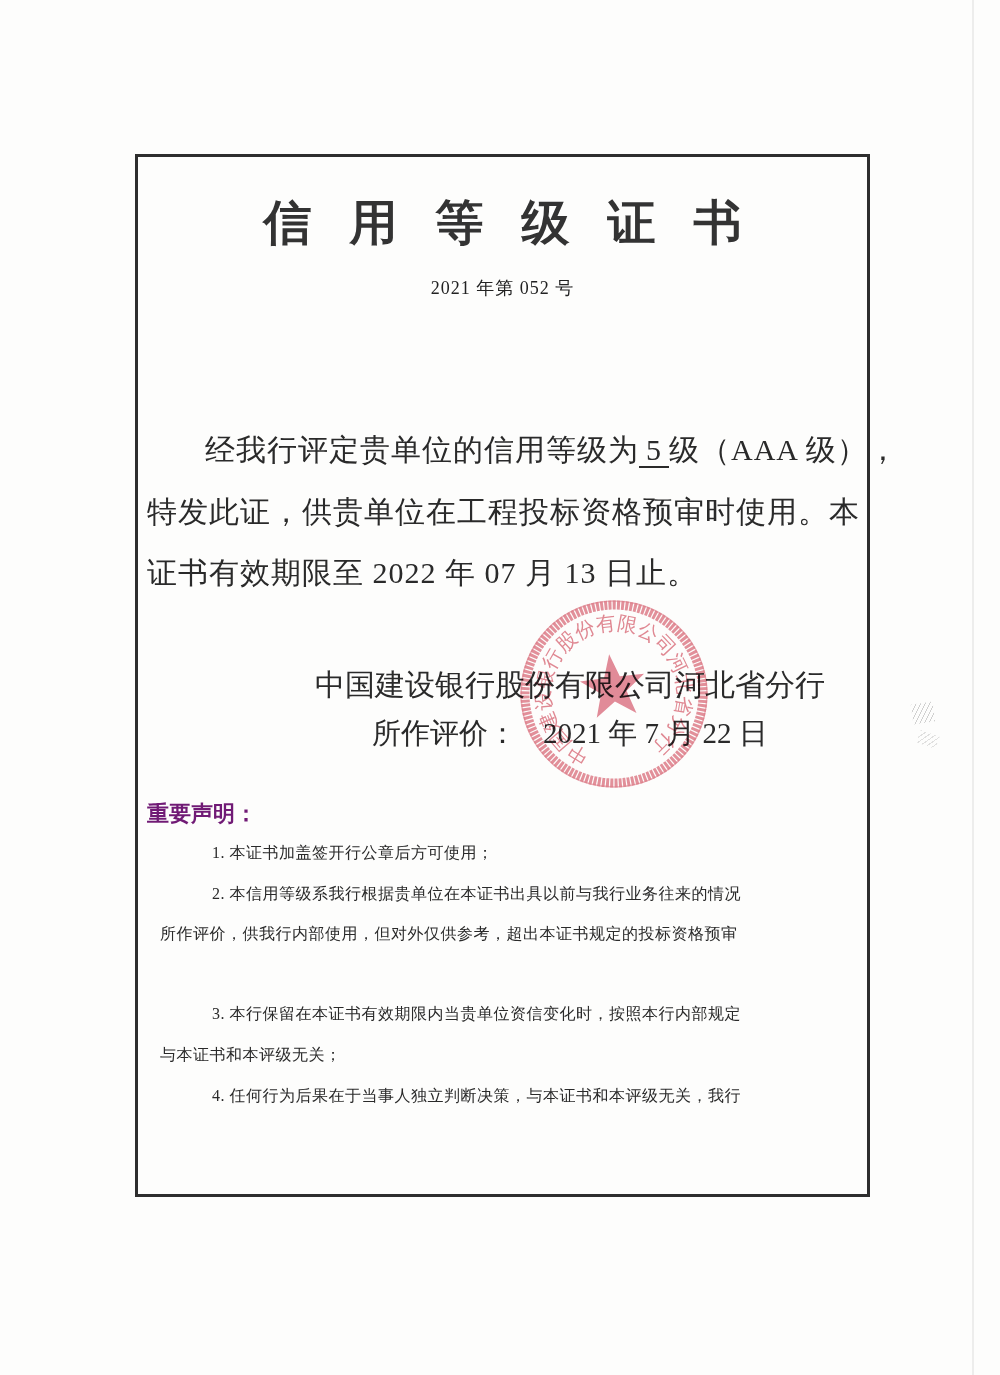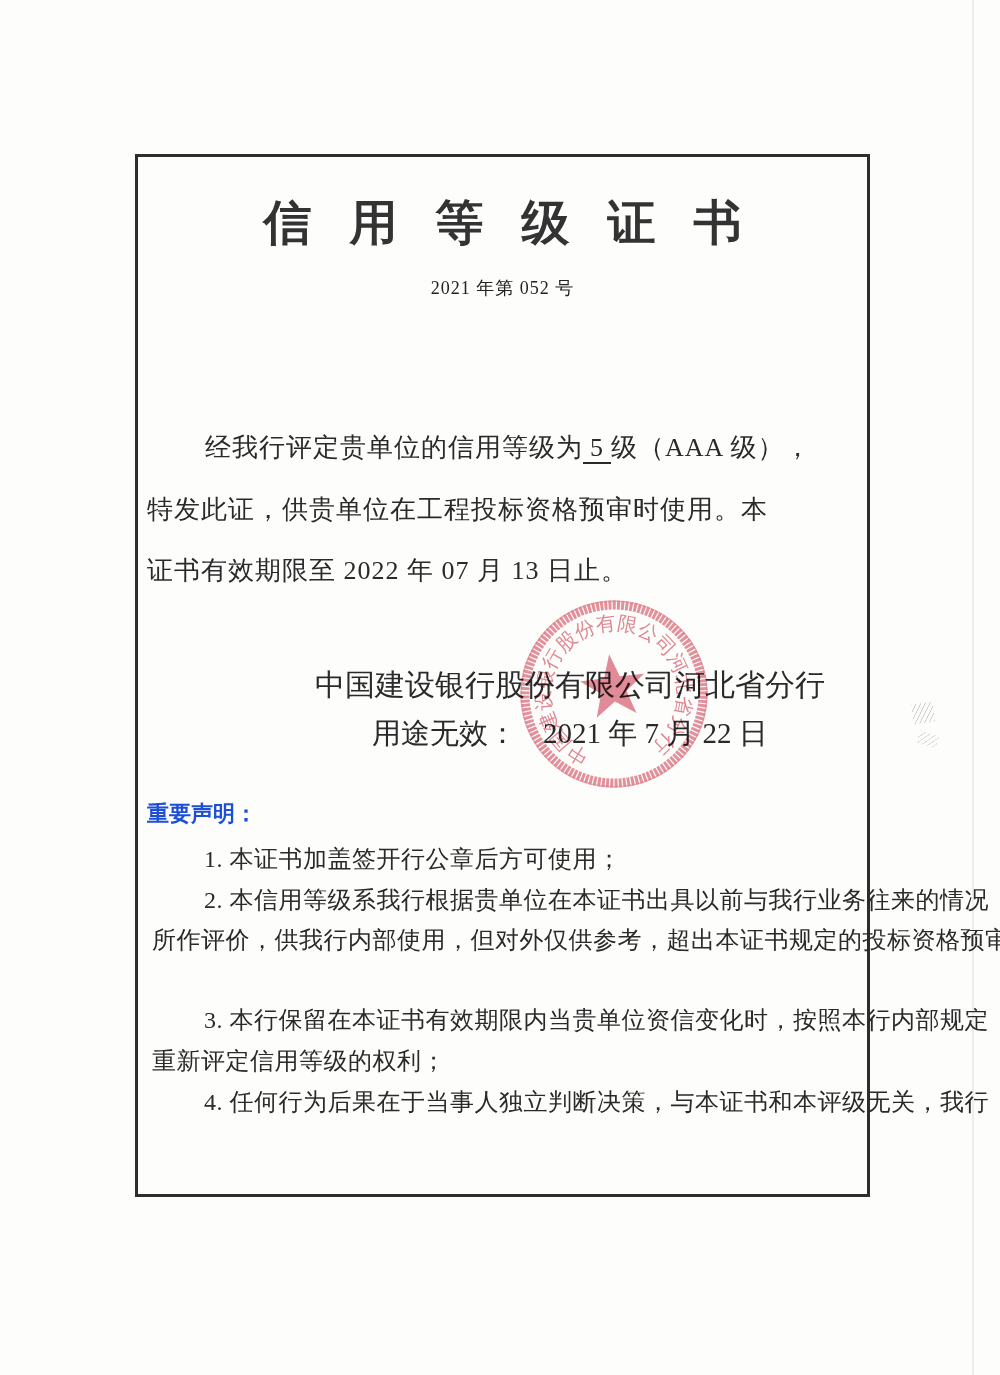--- a/index.html
+++ b/index.html
@@ -66,21 +66,21 @@
   }
 
   .recipient{
     left:9px;top:211px;
     font-size:31px;
     white-space:nowrap;
     color:#2a2a2a;
   }
   .body-line{
     left:9px;
-    font-size:26px;
+    font-size:30px;
     letter-spacing:1px;
     white-space:nowrap;
     color:#2a2a2a;
   }
   .body-line.l1{top:273px;padding-left:58px;}
   .body-line.l2{top:335px;}
   .body-line.l3{top:396px;}
   .grade-underline{
     border-bottom:2px solid #2a2a2a;
     padding:0 7px;
@@ -106,26 +106,26 @@
     mix-blend-mode:multiply;
     transform:rotate(-7deg);
     opacity:.9;
   }
 
   .decl-heading{
     left:9px;top:642px;
     font-family:"Liberation Sans","DejaVu Sans",sans-serif;
     font-weight:bold;
     font-size:22px;
-    color:#1d4ed8;
+    color:#701a75;
     white-space:nowrap;
   }
   .decl-line{
-    left:14px;width:698px;
-    font-size:24px;
+    left:22px;width:698px;
+    font-size:16px;
     letter-spacing:.5px;
     white-space:nowrap;
     color:#2a2a2a;
   }
   .decl-line.indent{padding-left:52px;}
   .decl-line.d0{top:686px;}
   .decl-line.d1{top:727px;}
   .decl-line.d2{top:767px;}
   .decl-line.d3{top:807px;}
   .decl-line.d4{top:847px;}
@@ -153,21 +153,21 @@
 
     <div class="abs body-line l1">
       <span>经我行评定贵单位的信用等级为</span><span class="grade-underline">5</span><span>级（AAA 级），</span>
     </div>
     <div class="abs body-line l2">特发此证，供贵单位在工程投标资格预审时使用。本</div>
     <div class="abs body-line l3">证书有效期限至 2022 年 07 月 13 日止。</div>
 
     <div class="abs issuer">中国建设银行股份有限公司河北省分行</div>
 
     <div class="abs issue-date">
-      <span>用途无效：</span><span class="gap"></span><span>2021 年 7 月 22 日</span>
+      <span>所作评价：</span><span class="gap"></span><span>2021 年 7 月 22 日</span>
     </div>
 
     <svg class="abs seal" viewBox="0 0 220 220">
       <defs>
         <path id="sealTextArc" d="M 110 174 A 64 64 0 1 1 110.02 174" fill="none"></path>
       </defs>
 
       <circle cx="110" cy="110" r="89" fill="none" stroke="#db6e7c" stroke-width="9" stroke-dasharray="3 1.2" opacity="0.85"></circle>
       <circle cx="110" cy="110" r="93" fill="none" stroke="#db6e7c" stroke-width="1.5" opacity="0.55"></circle>
 
@@ -177,17 +177,17 @@
         <textPath href="#sealTextArc" startOffset="33" textLength="336" lengthAdjust="spacingAndGlyphs">中国建设银行股份有限公司河北省分行</textPath>
       </text>
     </svg>
 
     <div class="abs decl-heading">重要声明：</div>
 
     <div class="abs decl-line d0 indent">1. 本证书加盖签开行公章后方可使用；</div>
     <div class="abs decl-line d1 indent">2. 本信用等级系我行根据贵单位在本证书出具以前与我行业务往来的情况</div>
     <div class="abs decl-line d2">所作评价，供我行内部使用，但对外仅供参考，超出本证书规定的投标资格预审</div>
     <div class="abs decl-line d4 indent">3. 本行保留在本证书有效期限内当贵单位资信变化时，按照本行内部规定</div>
-    <div class="abs decl-line d5">重新评定信用等级的权利；</div>
+    <div class="abs decl-line d5">与本证书和本评级无关；</div>
     <div class="abs decl-line d6 indent">4. 任何行为后果在于当事人独立判断决策，与本证书和本评级无关，我行</div>
 
   </div>
 </div>
 
 </body></html>

